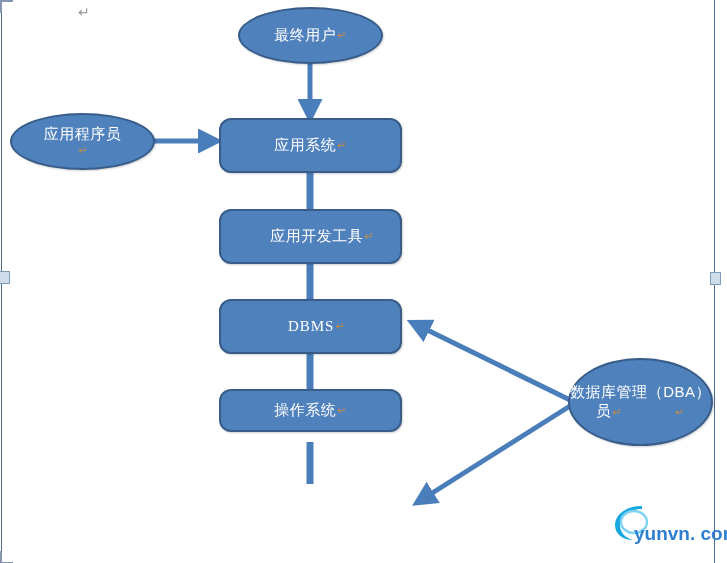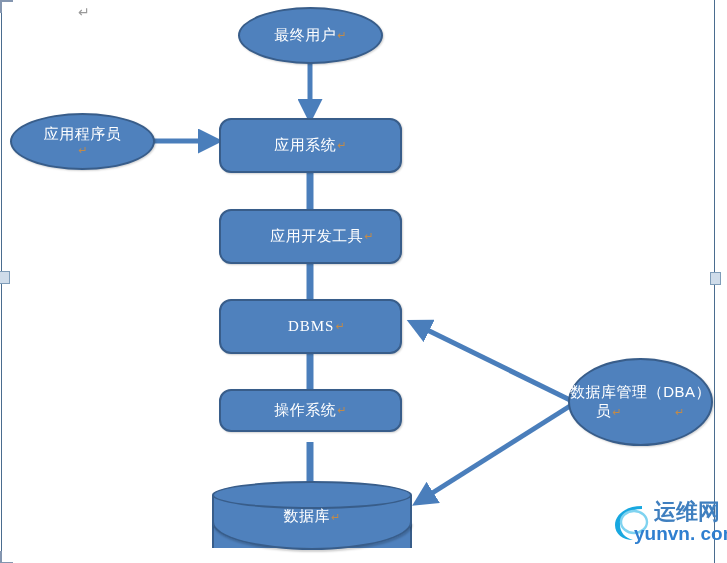--- a/index.html
+++ b/index.html
@@ -253,34 +253,27 @@
   <div class="shape rounded-box" style="left:219px; top:299px; width:183px; height:55px;">
     <span class="latin">DBMS</span>
       <span class="cr">↵</span>
   </div>
 
   <div class="shape rounded-box" style="left:219px; top:389px; width:183px; height:43px;">
     <span>操作系统</span>
       <span class="cr">↵</span>
   </div>
 
-  <div class="cylinder">
-    <div class="cyl-body"></div>
-    <div class="cyl-bottom"></div>
-    <div class="cyl-top"></div>
-    <div class="cyl-label"><span>数据库</span><span class="cr">↵</span></div>
-  </div>
 
   <div class="shape ellipse" style="left:568px; top:358px; width:145px; height:88px; flex-direction:row;">
     <span class="dba-line"><span>数据库管理员</span><span class="cr">↵</span></span>
     <span class="dba-line"><span>（DBA）</span><span class="cr">↵</span></span>
   </div>
 
   <div class="watermark">
     <svg class="wm-mark" width="40" height="44" viewBox="0 0 40 44">
       <path d="M30 7 C12 7 3 17 3 26 C3 35 11 41 21 41 C13 39 8 33 8 26 C8 17 17 10 30 10 Z" fill="#18a8e0"></path>
       <ellipse cx="22" cy="23" rx="13" ry="11" fill="none" stroke="#7fd3f0" stroke-width="2.4"></ellipse>
     </svg>
-    <div class="wm-text-cn">运维网</div>
     <div class="wm-text-en">yunvn. com</div>
   </div>
 
 </div>
 
 </body></html>

